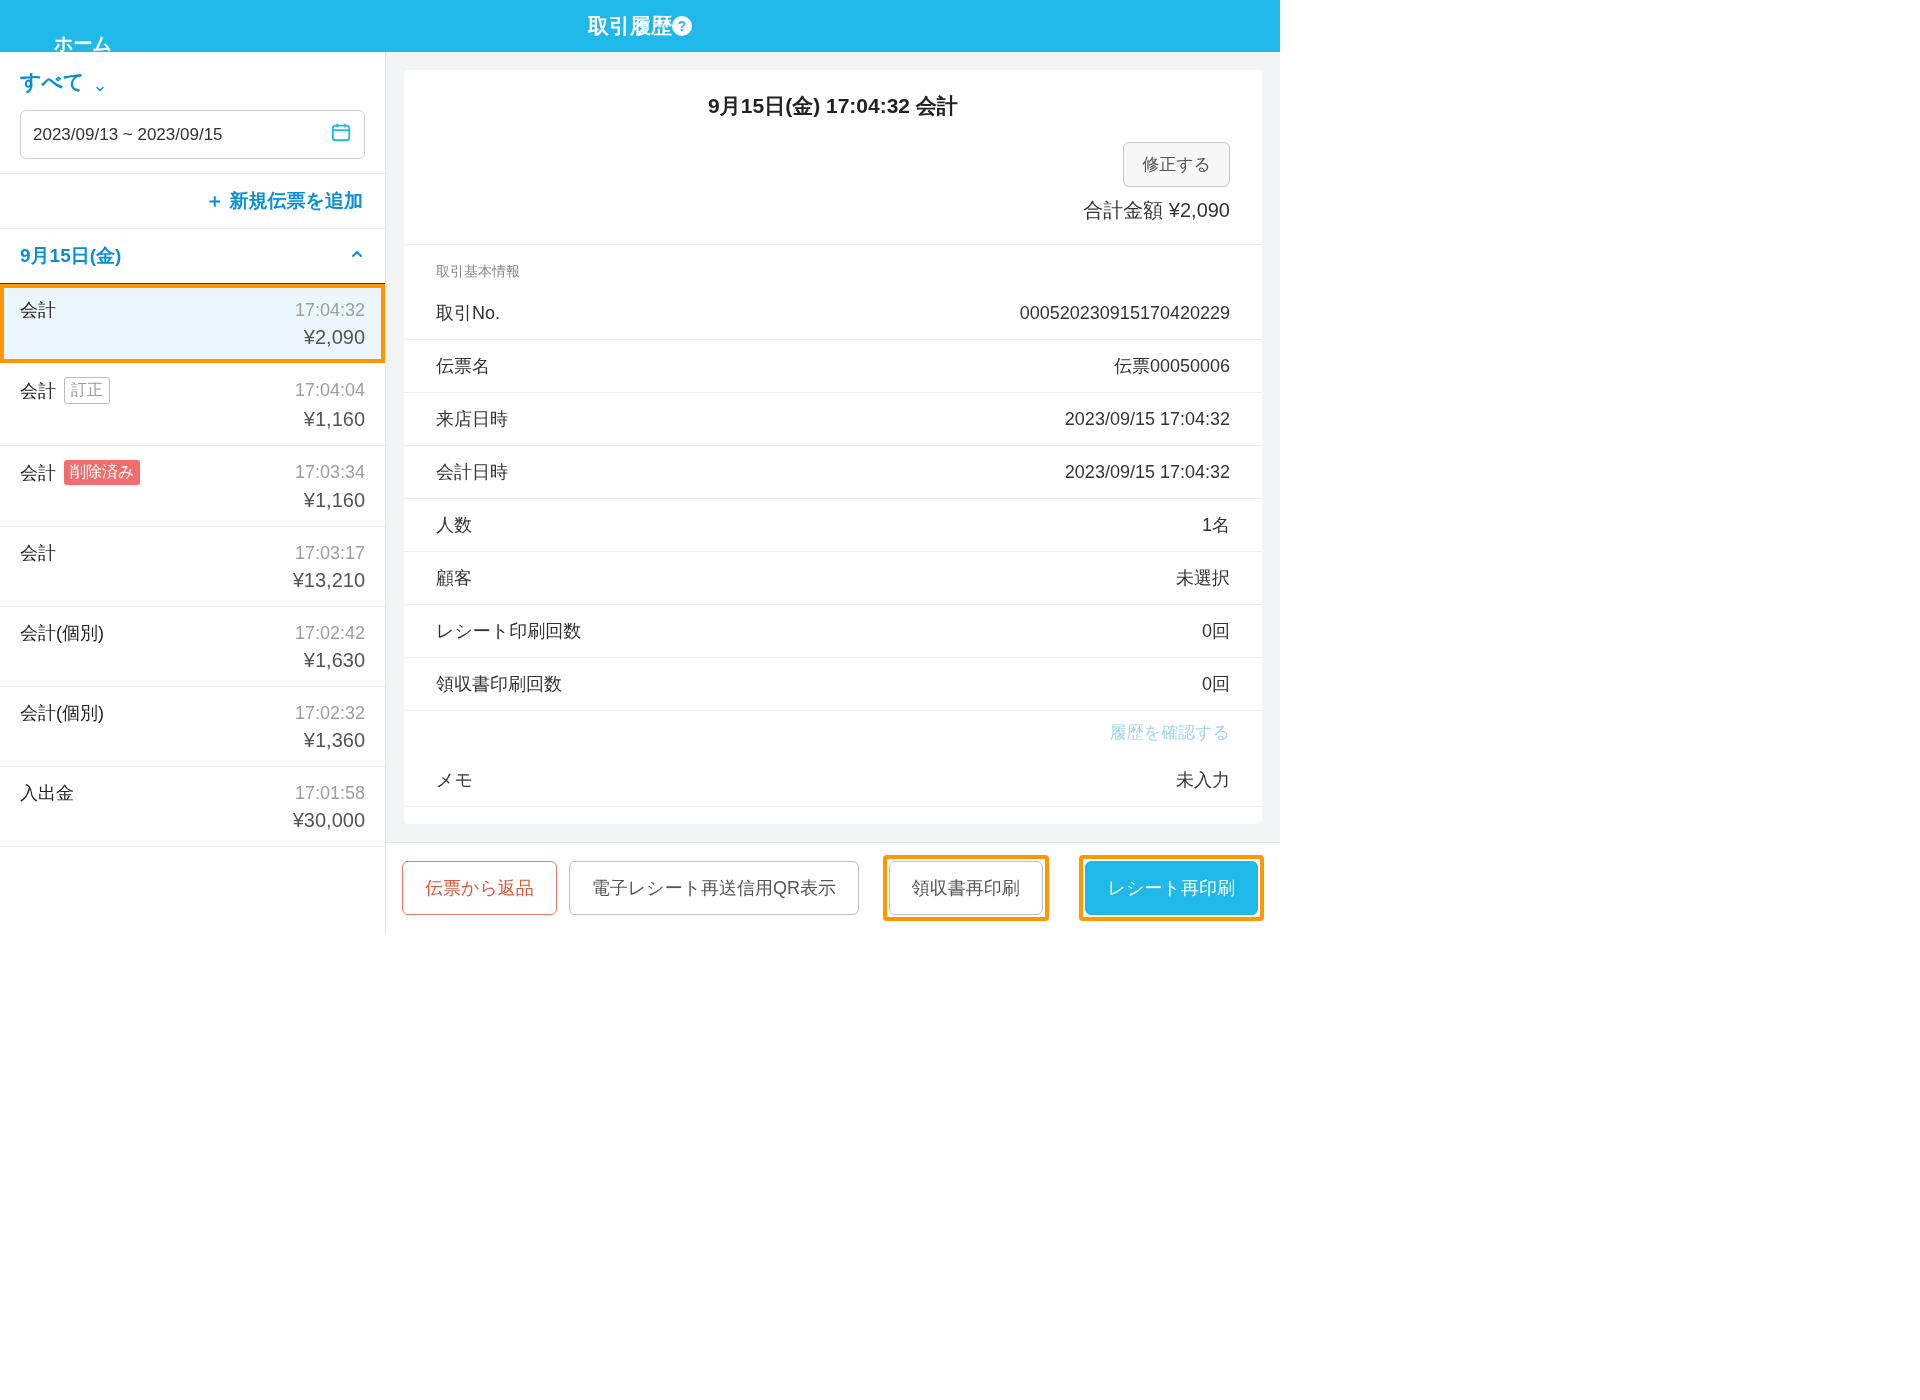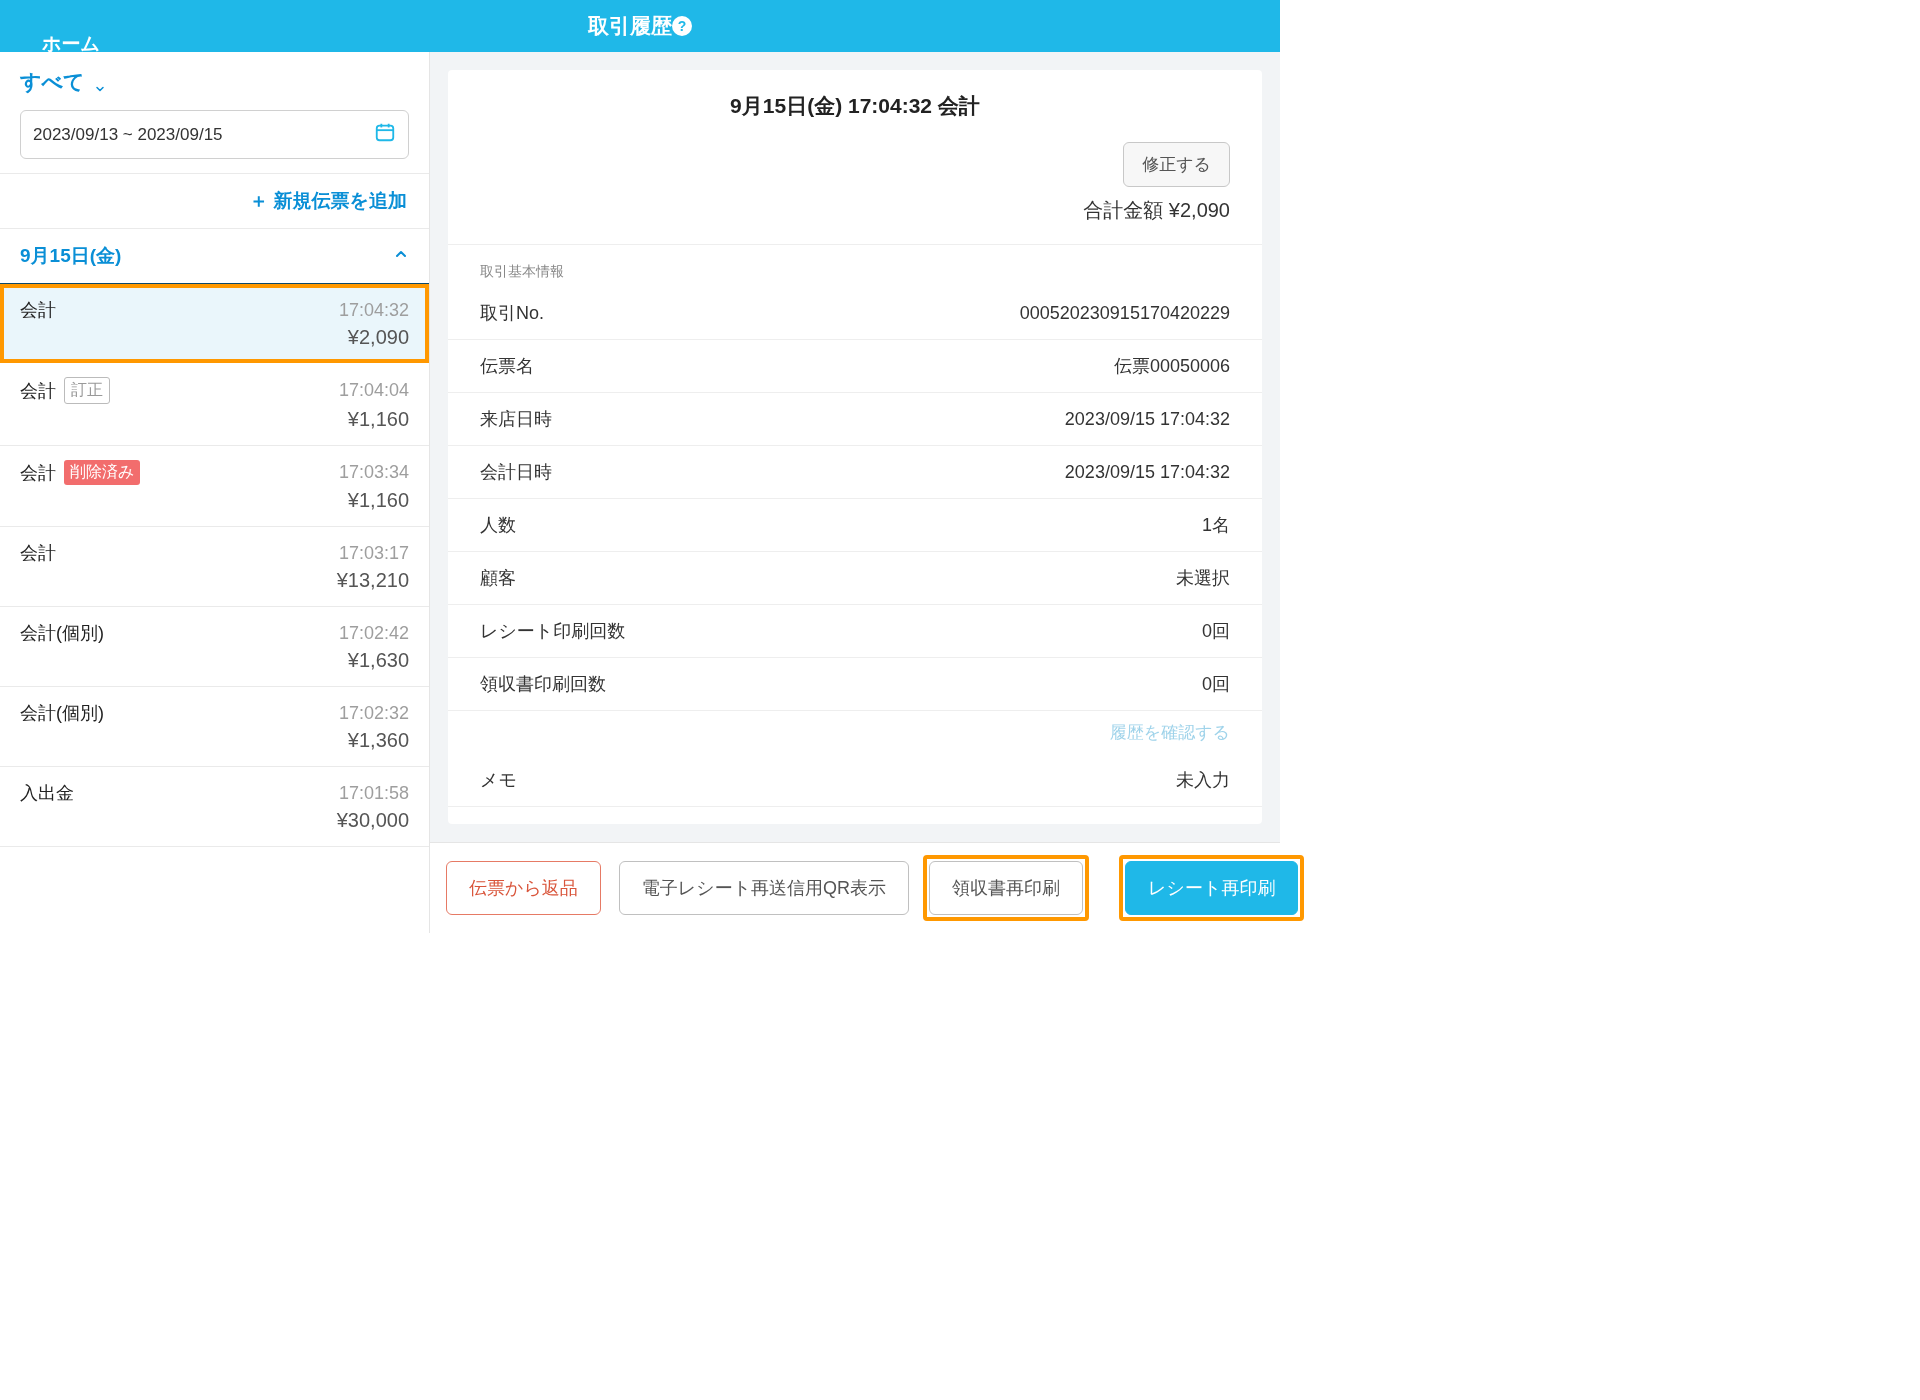--- a/index.html
+++ b/index.html
@@ -2,27 +2,27 @@
 <html><head>
 <meta charset="utf-8">
 <style>
 * { box-sizing: border-box; margin: 0; padding: 0; }
 html, body { width: 100%; height: 100%; font-family: -apple-system, "Hiragino Sans", "Hiragino Kaku Gothic ProN", sans-serif; background: #fff; color: #333; }
 
 .app { width: 1280px; height: 933px; display: flex; flex-direction: column; }
 
 
 .header { background: #1fb8e8; color: #fff; height: 52px; display: flex; align-items: center; position: relative; }
-.header .home { position: absolute; left: 24px; display: flex; align-items: flex-end; gap: 6px; font-size: 19px; font-weight: 600; cursor: pointer; margin-top: 36px; }
+.header .home { position: absolute; left: 24px; display: flex; align-items: flex-end; gap: 18px; font-size: 19px; font-weight: 600; cursor: pointer; margin-top: 36px; }
 .header .title-wrap { position: absolute; left: 50%; transform: translateX(-50%); display: flex; align-items: center; font-size: 21px; font-weight: 700; }
 .help-icon { width: 20px; height: 20px; border-radius: 50%; background: #fff; color: #1fb8e8; font-size: 14px; font-weight: 700; display: inline-flex; align-items: center; justify-content: center; }
 
 
 .body { flex: 1; display: flex; min-height: 0; }
-.sidebar { width: 430px; border-right: 1px solid #e5e5e5; display: flex; flex-direction: column; background: #fff; }
+.sidebar { width: 386px; border-right: 1px solid #e5e5e5; display: flex; flex-direction: column; background: #fff; }
 .detail { flex: 1; background: #f2f4f6; display: flex; flex-direction: column; min-width: 0; }
 
 
 .filter { padding: 16px 20px 0 20px; }
 .filter-dd { color: #0a8fd6; font-size: 21px; font-weight: 700; display: inline-flex; align-items: center; gap: 10px; cursor: pointer; margin-bottom: 14px; }
 .chev { display: inline-block; width: 12px; height: 12px; }
 .chev svg { width: 100%; height: 100%; }
 .date-input { width: 100%; border: 1px solid #d0d0d0; border-radius: 6px; padding: 10px 12px; font-size: 17px; color: #333; display: flex; align-items: center; justify-content: space-between; background: #fff; margin-bottom: 14px; }
 .cal-icon svg { width: 22px; height: 22px; }
 .add-slip { text-align: right; padding: 14px 22px; border-top: 1px solid #eaeaea; border-bottom: 1px solid #eaeaea; color: #0a8fd6; font-size: 19px; font-weight: 600; cursor: pointer; }
@@ -51,21 +51,21 @@
 .total-row { text-align: right; font-size: 20px; color: #333; padding: 0 32px 20px 32px; border-bottom: 1px solid #eee; }
 
 .info-section-title { font-size: 14px; color: #888; padding: 18px 32px 6px 32px; }
 .info-row { display: flex; justify-content: space-between; align-items: center; padding: 14px 32px; border-bottom: 1px solid #eee; font-size: 18px; }
 .info-label { color: #333; }
 .info-value { color: #333; text-align: left; margin-left: 35px; }
 .hist-link { text-align: right; padding: 10px 32px; color: #9fd3ea; font-size: 17px; cursor: pointer; }
 
 
 .footer { background: #fff; padding: 12px 16px; display: flex; gap: 14px; align-items: center; justify-content: space-between; border-top: 1px solid #e5e5e5; }
-.foot-left { display: flex; gap: 18px; }
+.foot-left { display: flex; gap: 12px; }
 .foot-right { display: flex; gap: 30px; }
 .btn { font-size: 18px; padding: 14px 22px; border-radius: 6px; cursor: pointer; white-space: nowrap; }
 .btn.outline-red { border: 1px solid #e67a65; color: #d9553b; background: #fff; }
 .btn.outline-gray { border: 1px solid #c0c0c0; color: #555; background: #fff; }
 .btn.primary { border: 1px solid #1fb8e8; background: #1fb8e8; color: #fff; }
 .hl-box { border: 4px solid #ff9800; border-radius: 4px; padding: 2px; }
 </style>
 </head>
 <body>
 

